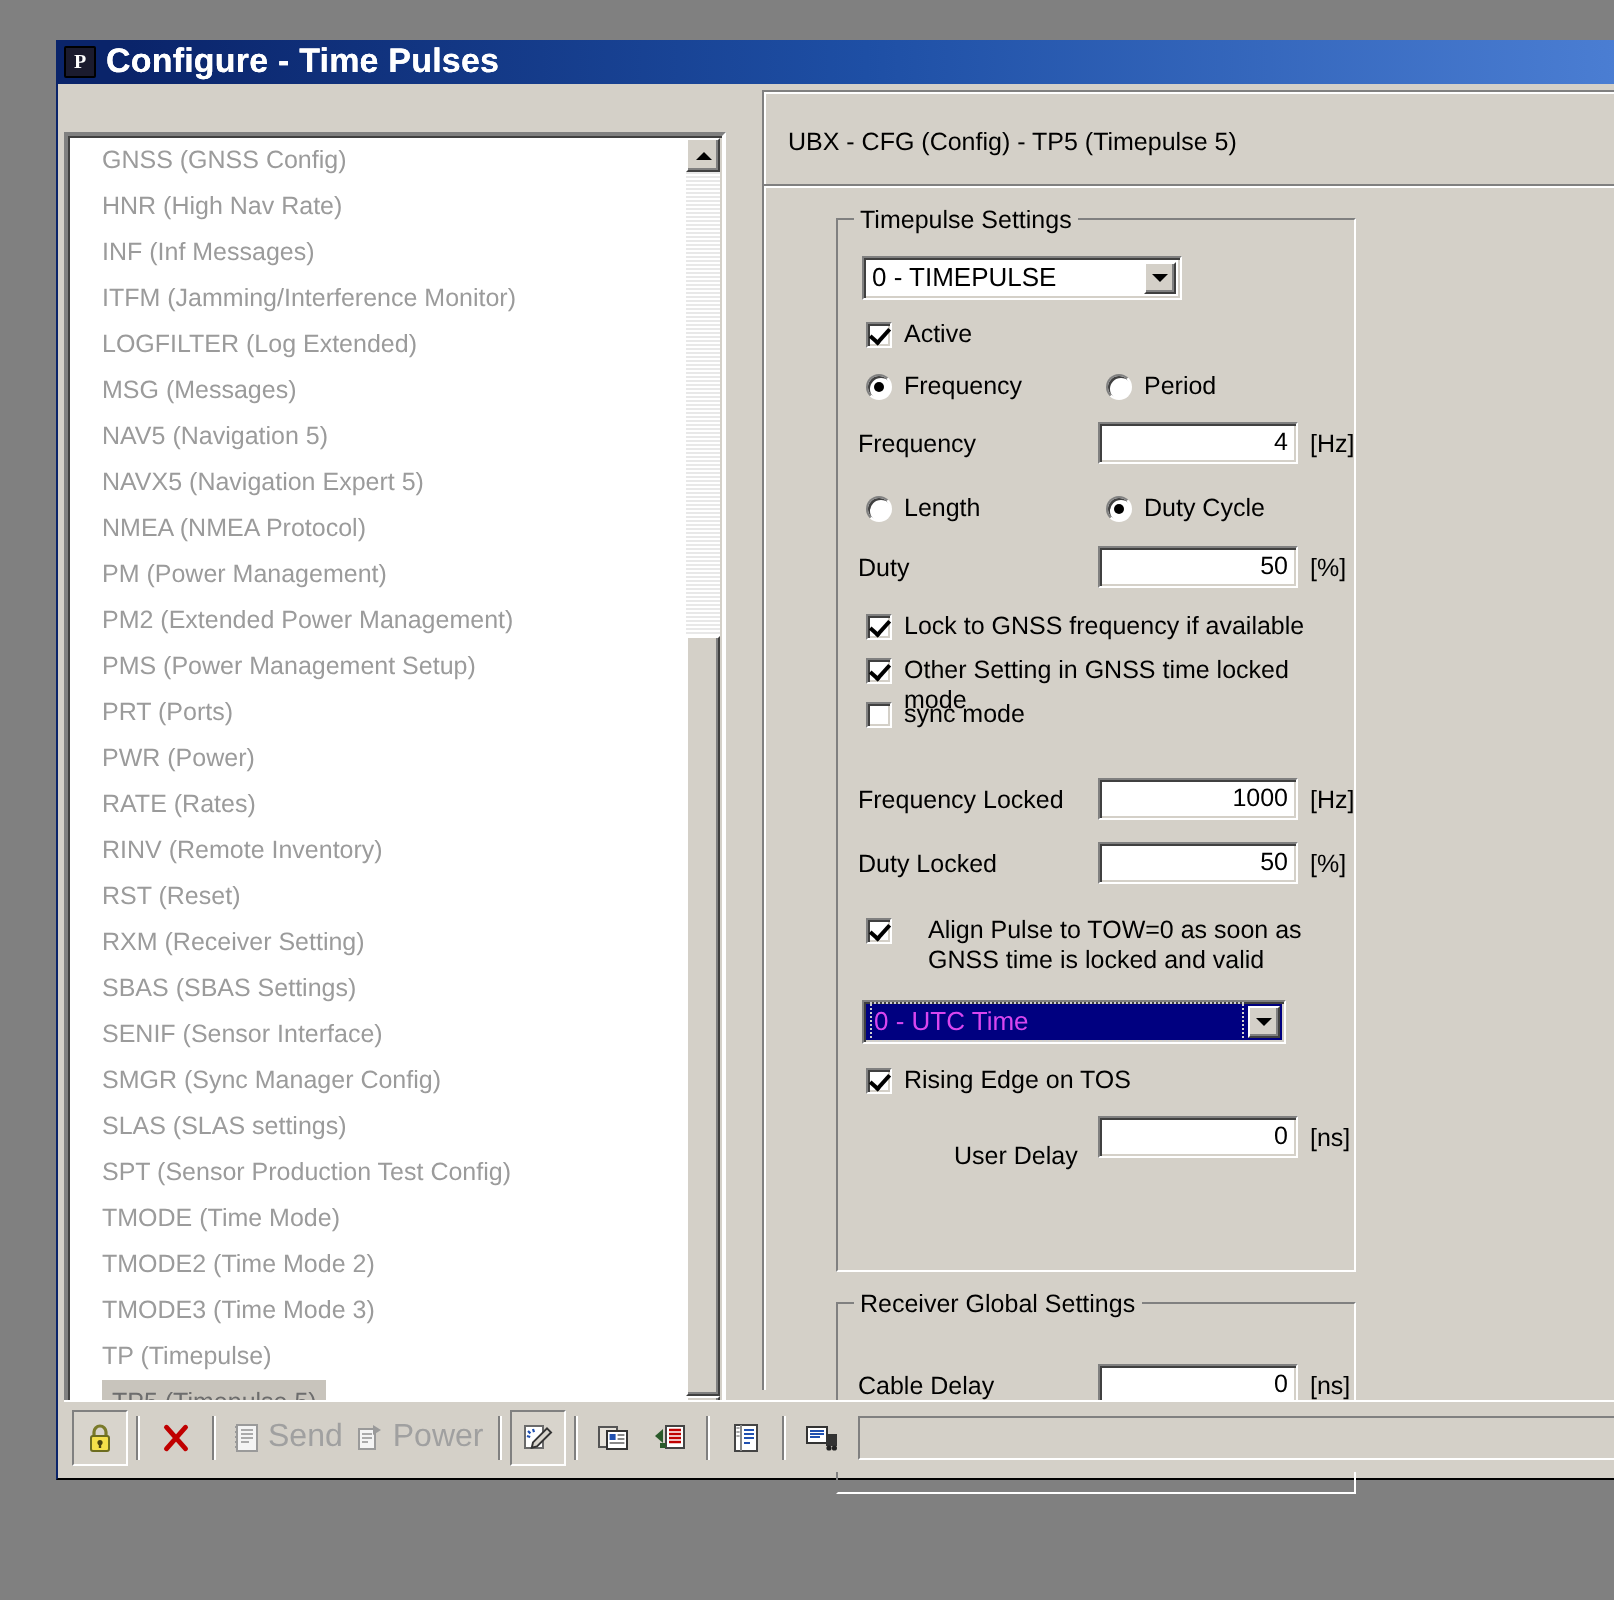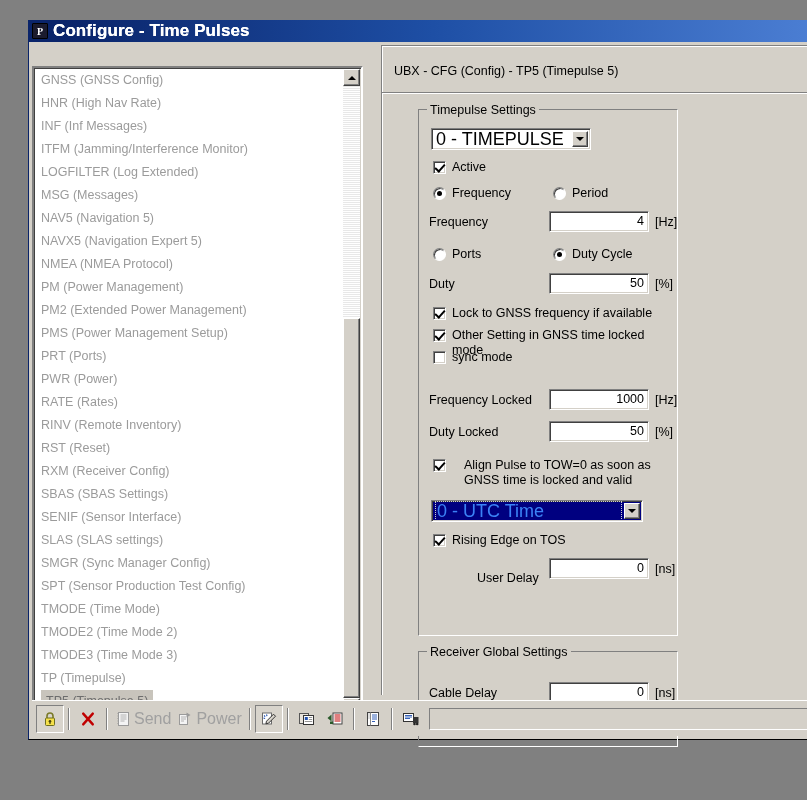--- a/index.html
+++ b/index.html
@@ -66,20 +66,21 @@
     background: #fff;
     border: 2px solid;
     border-color: #808080 #fff #fff #808080;
     box-shadow: inset 1px 1px 0 #404040, inset -1px -1px 0 #d4d0c8;
     overflow: hidden;
   }
   #listinner {
     position: absolute;
     left: 2px; top: 1px; right: 18px; bottom: 1px;
     overflow: hidden;
+    padding-left: 10px;
   }
   .list-item {
     height: 23px;
     line-height: 23px;
     padding-left: 5px;
     font-size: 12.5px;
     color: #9b9b9b;
     white-space: nowrap;
   }
   .list-item.selected {
@@ -215,40 +216,40 @@
     height: 22px;
     background: #fff;
     border: 1px solid;
     border-color: #808080 #fff #fff #808080;
     box-shadow: inset 1px 1px 0 #404040, inset -1px -1px 0 #d4d0c8;
   }
   .combo .combo-text {
     position: absolute;
     left: 4px; top: 0; right: 20px;
     line-height: 20px;
-    font-size: 18px;
+    font-size: 13px;
     color: #000;
     white-space: nowrap;
     overflow: hidden;
   }
   .combo .combo-btn {
     position: absolute;
     right: 2px; top: 2px;
     width: 16px; height: 16px;
     background: #d4d0c8;
     border: 1px solid;
     border-color: #fff #404040 #404040 #fff;
     box-shadow: inset -1px -1px 0 #808080, inset 1px 1px 0 #d4d0c8;
     display: flex; align-items: center; justify-content: center;
   }
   .combo.focused {
     background: #000080;
   }
   .combo.focused .combo-text {
-    color: #3b82f6;
+    color: #d946ef;
     outline: 1px dotted #cfcfcf;
     outline-offset: -1px;
     left: 3px;
     padding-left: 2px;
   }
 
   
   .checkbox {
     position: absolute;
     display: flex;
@@ -373,25 +374,25 @@
           <div class="list-item">NAVX5 (Navigation Expert 5)</div>
           <div class="list-item">NMEA (NMEA Protocol)</div>
           <div class="list-item">PM (Power Management)</div>
           <div class="list-item">PM2 (Extended Power Management)</div>
           <div class="list-item">PMS (Power Management Setup)</div>
           <div class="list-item">PRT (Ports)</div>
           <div class="list-item">PWR (Power)</div>
           <div class="list-item">RATE (Rates)</div>
           <div class="list-item">RINV (Remote Inventory)</div>
           <div class="list-item">RST (Reset)</div>
-          <div class="list-item">RXM (Receiver Config)</div>
+          <div class="list-item">RXM (Receiver Setting)</div>
           <div class="list-item">SBAS (SBAS Settings)</div>
           <div class="list-item">SENIF (Sensor Interface)</div>
+          <div class="list-item">SMGR (Sync Manager Config)</div>
           <div class="list-item">SLAS (SLAS settings)</div>
-          <div class="list-item">SMGR (Sync Manager Config)</div>
           <div class="list-item">SPT (Sensor Production Test Config)</div>
           <div class="list-item">TMODE (Time Mode)</div>
           <div class="list-item">TMODE2 (Time Mode 2)</div>
           <div class="list-item">TMODE3 (Time Mode 3)</div>
           <div class="list-item">TP (Timepulse)</div>
           <div class="list-item selected-wrap"><span class="list-item selected" style="height: 23px; line-height: 23px;">TP5 (Timepulse 5)</span></div>
         </div>
 
       <div id="vscroll">
         <div class="sb-btn up">
@@ -432,21 +433,21 @@
           <span class="rb-circle"></span>
           <span>Period</span>
         </div>
 
         <div class="label" style="left:10px; top:105px;">Frequency</div>
         <div class="textbox" style="left:130px; top:101px; width:100px;">4</div>
         <div class="unit" style="left:236px; top:105px;">[Hz]</div>
 
         <div class="radio" style="left:14px; top:137px;">
           <span class="rb-circle"></span>
-          <span>Ports</span>
+          <span>Length</span>
         </div>
         <div class="radio" style="left:134px; top:137px;">
           <span class="rb-circle checked"></span>
           <span>Duty Cycle</span>
         </div>
 
         <div class="label" style="left:10px; top:167px;">Duty</div>
         <div class="textbox" style="left:130px; top:163px; width:100px;">50</div>
         <div class="unit" style="left:236px; top:167px;">[%]</div>
 

